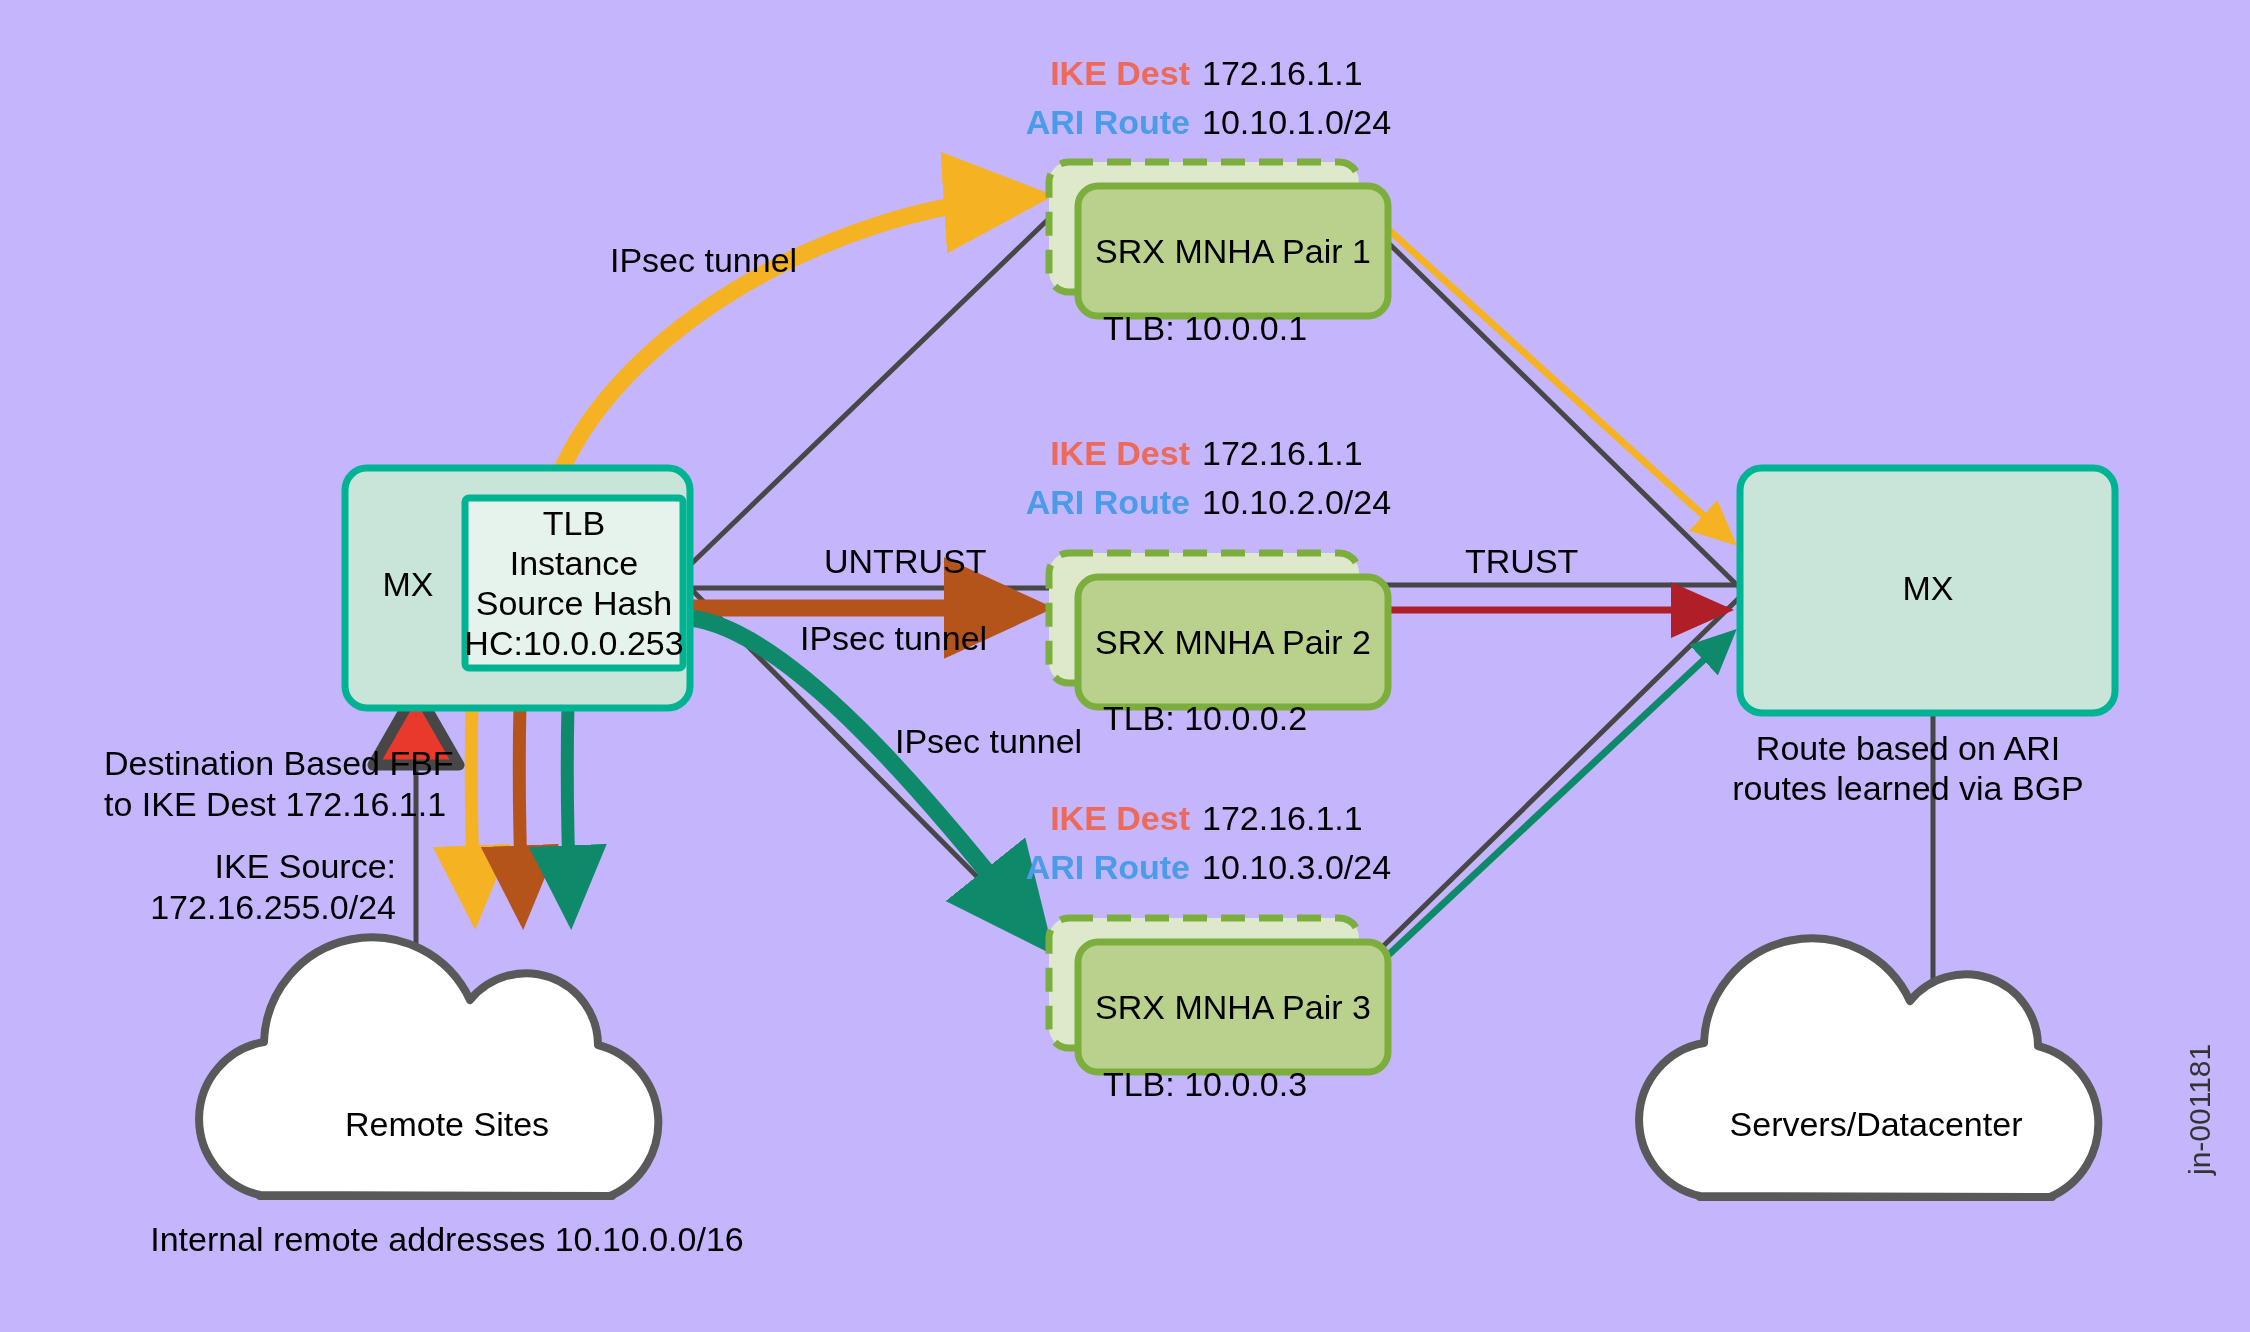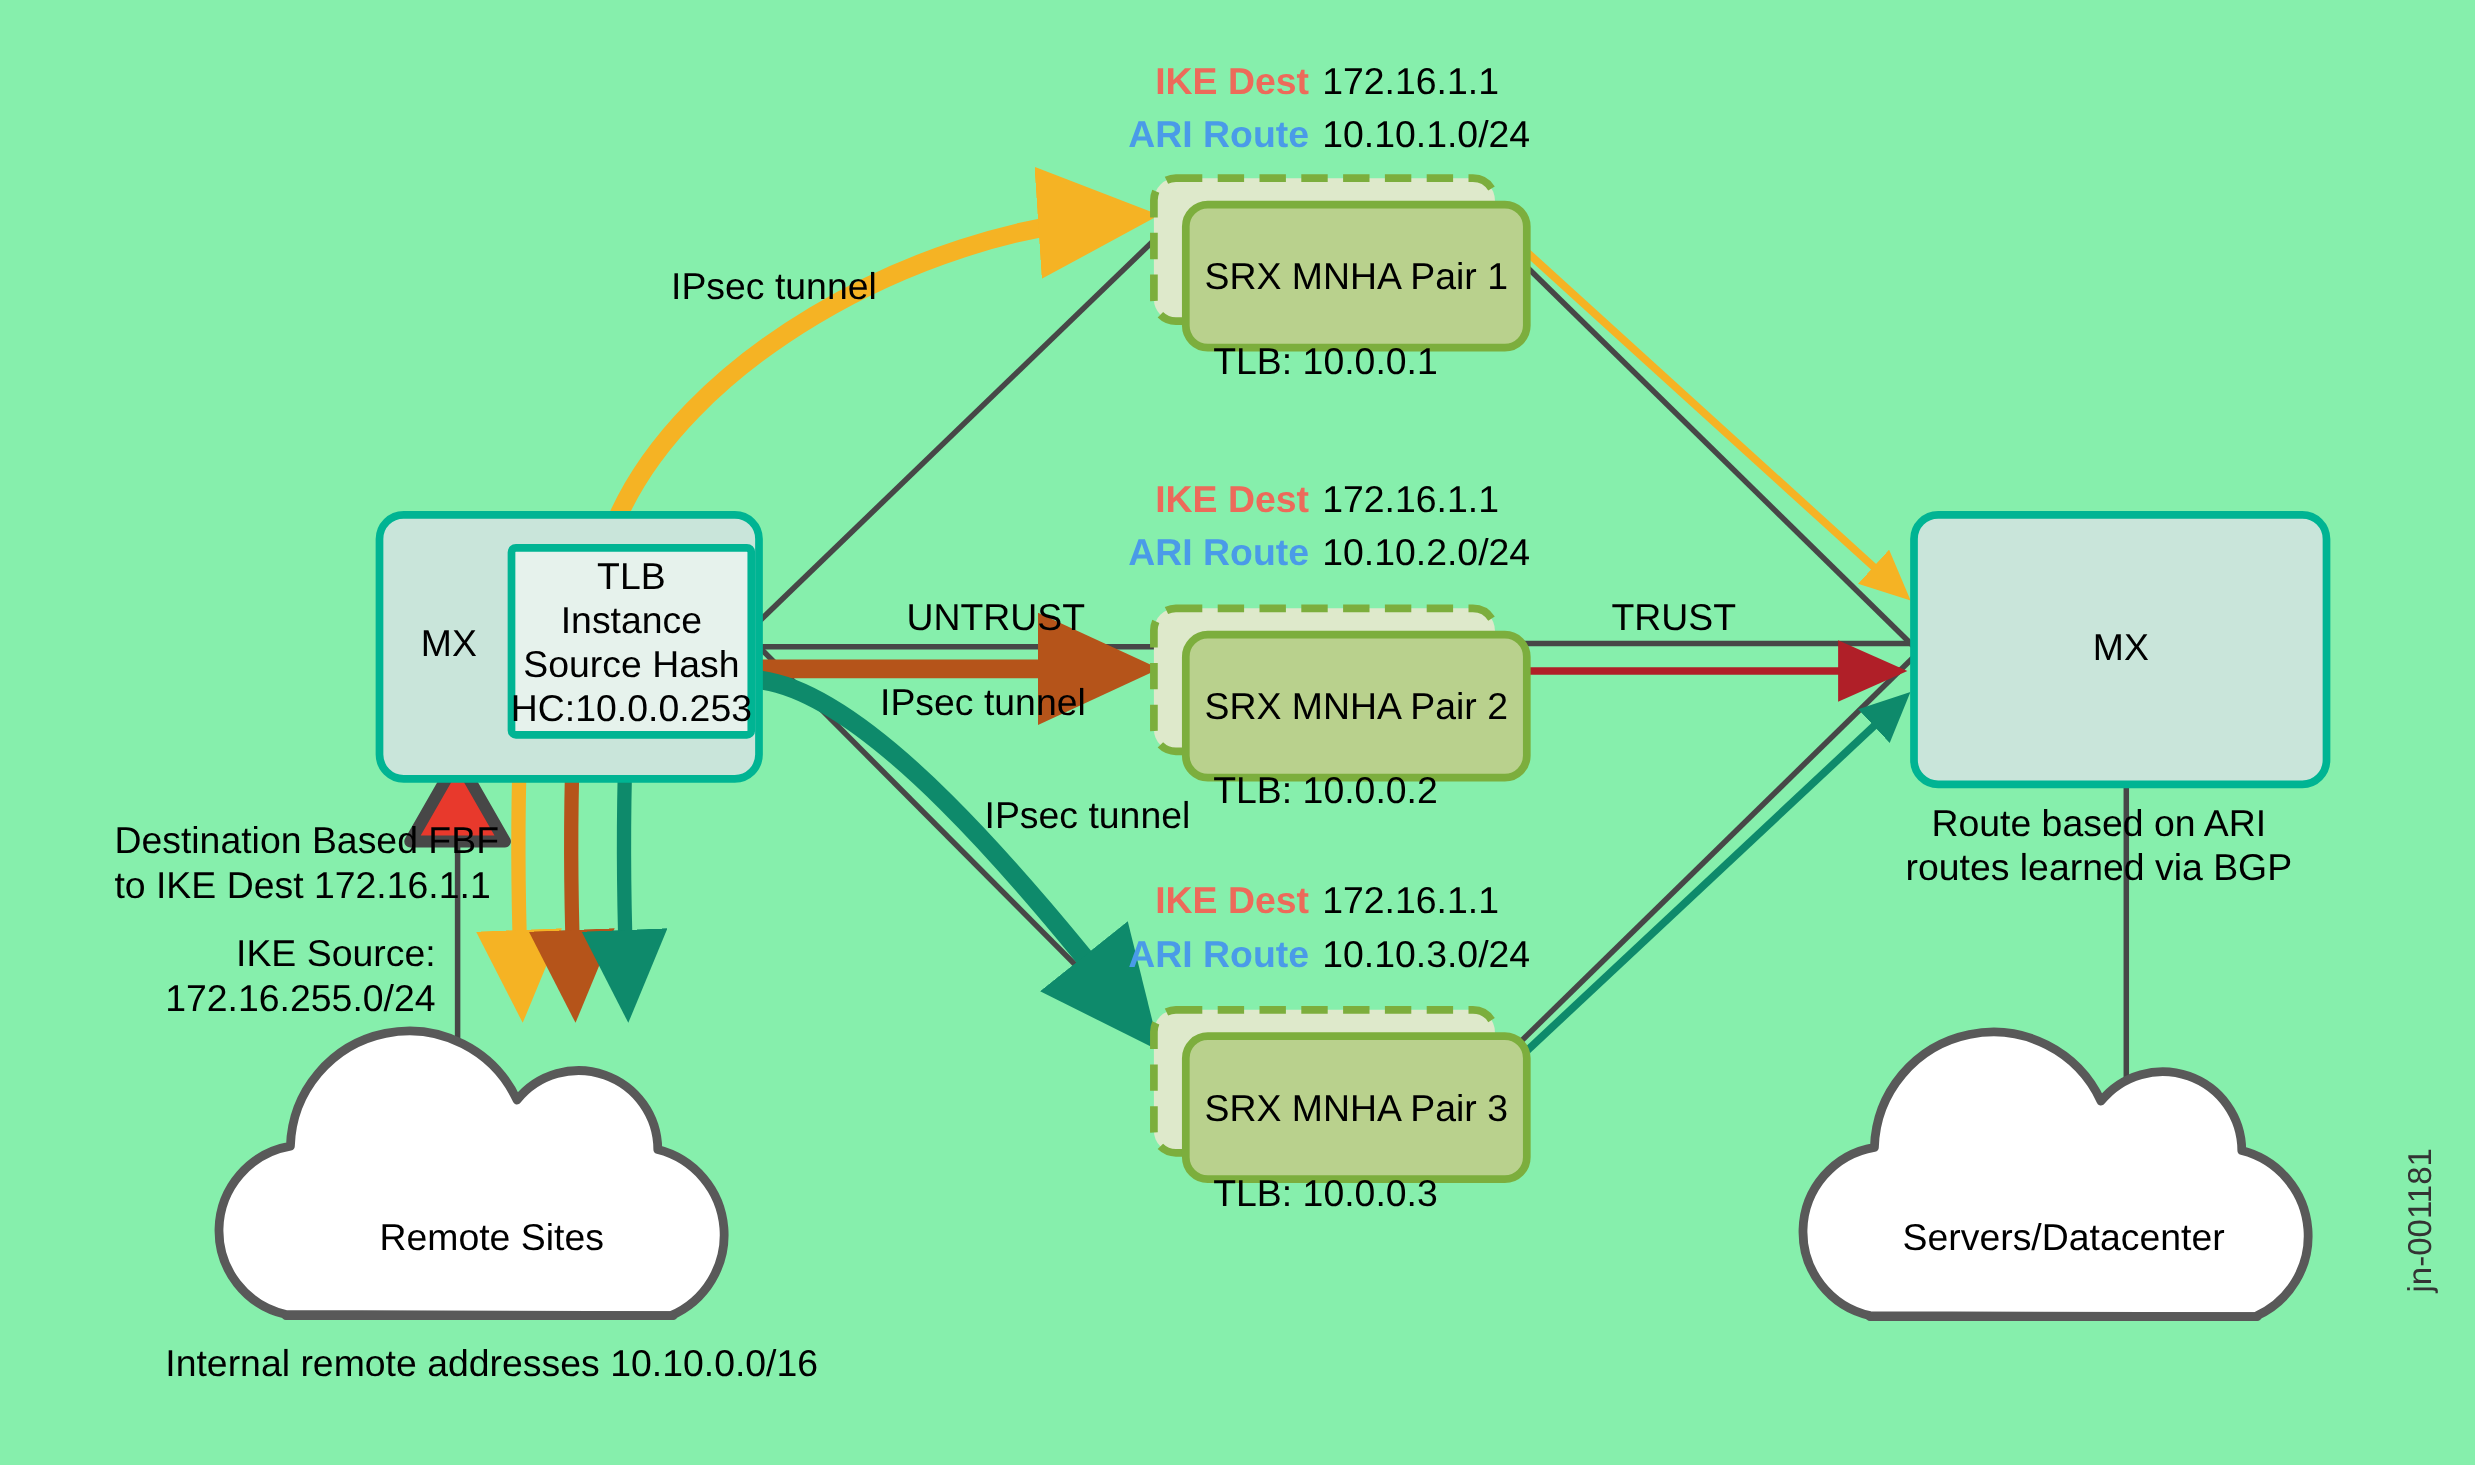--- a/index.html
+++ b/index.html
@@ -10,21 +10,21 @@
   body {
     font-family: "Liberation Sans", sans-serif;
     width: 2250px;
     height: 1332px;
     overflow: hidden;
   }
   #stage {
     position: relative;
     width: 2250px;
     height: 1332px;
-    background: #86efac;
+    background: #c4b5fd;
     text-decoration: underline;
   }
   svg.layer {
     position: absolute;
     left: 0;
     top: 0;
     width: 2250px;
     height: 1332px;
   }
   text { font-family: "Liberation Sans", sans-serif; }

